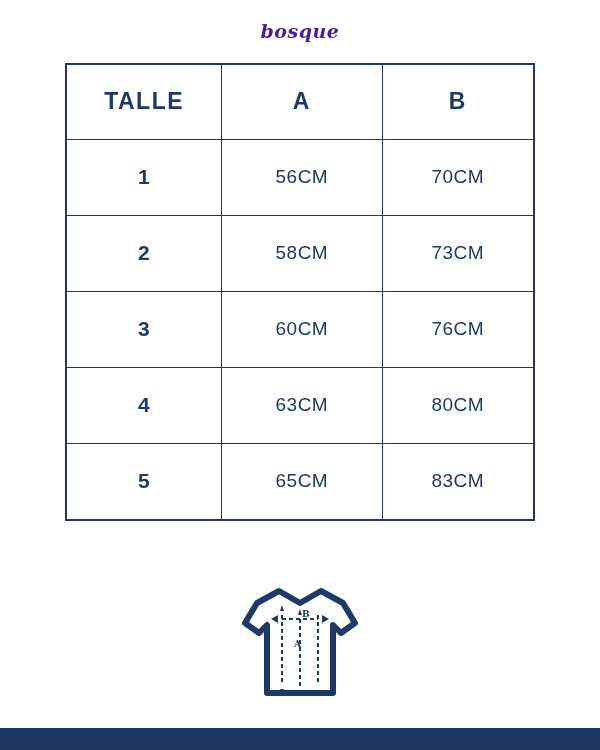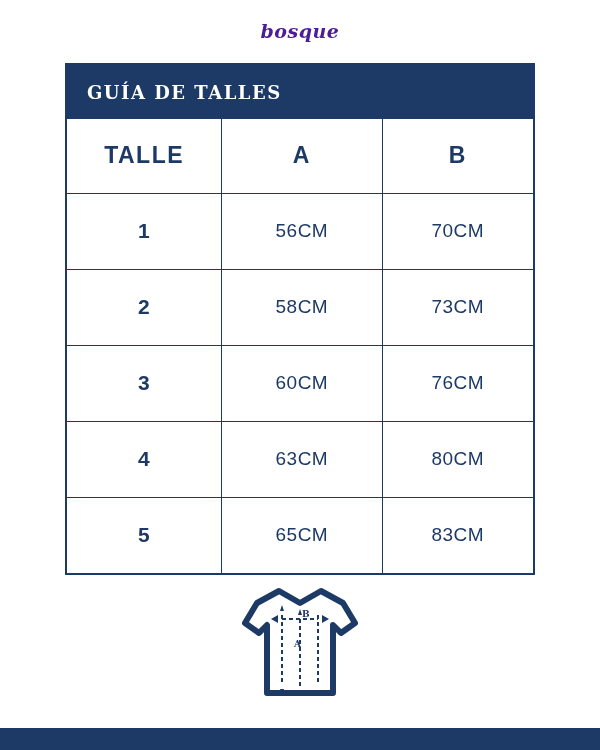--- a/index.html
+++ b/index.html
@@ -108,23 +108,20 @@
     height: 22px;
     background: #1d3a66;
   }
 </style>
 </head>
 <body>
 
 <div class="brand">bosque</div>
 
 <div class="table-wrap">
-  <div class="table-header">
-    <span class="title">GUÍA DE TALLES</span>
-  </div>
   <table>
     <colgroup>
         <col class="c1">
         <col class="c2">
         <col class="c3">
       </colgroup>
     <tbody>
       <tr>
         <th>TALLE</th>
         <th>A</th>

